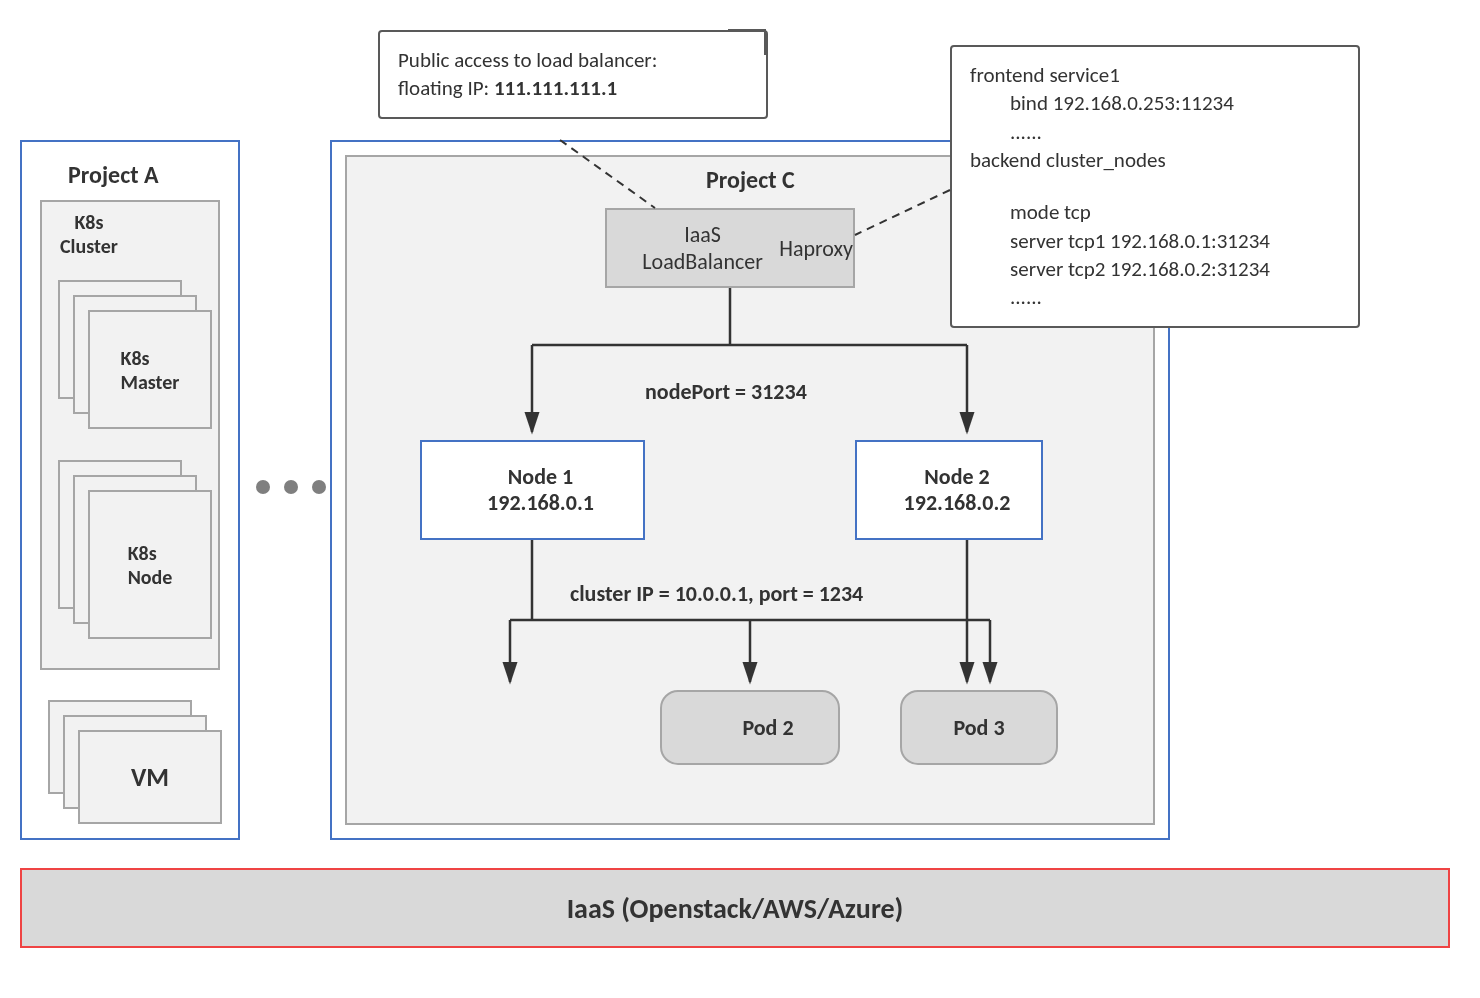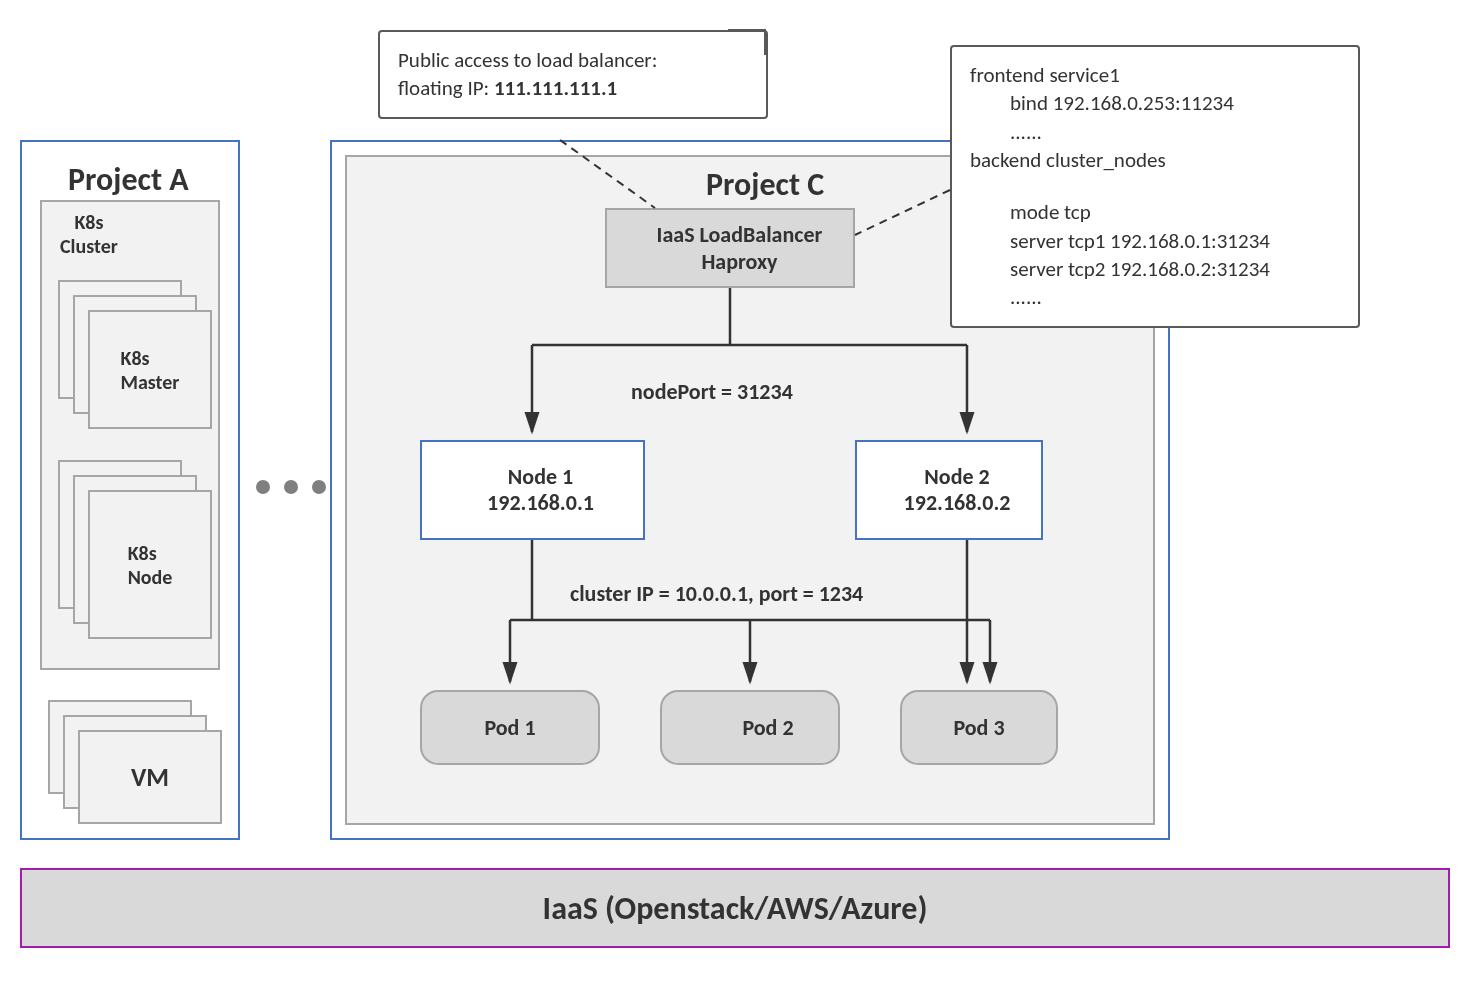--- a/index.html
+++ b/index.html
@@ -1,31 +1,31 @@
 <!DOCTYPE html>
 <html><head>
 <meta charset="utf-8">
 <style>
   html,body{margin:0;padding:0;background:#fff;font-family:Calibri,Arial,sans-serif;color:#333;}
   .canvas{position:relative;width:1480px;height:998px;}
   .box{position:absolute;box-sizing:border-box;}
   .panel{background:#f2f2f2;border:2px solid #a6a6a6;}
   .bluebox{background:#fff;border:2px solid #4472c4;}
-  .lb{background:#d9d9d9;border:2px solid #a6a6a6;text-align:center;font-weight:bold;font-size:22px;display:flex;flex-direction:column;justify-content:center;align-items:center;padding-left:19px;}
+  .lb{background:#d9d9d9;border:2px solid #a6a6a6;text-align:center;font-weight:normal;font-size:22px;display:flex;justify-content:center;align-items:center;padding-left:19px;}
   .pod{background:#d9d9d9;border:2px solid #a6a6a6;border-radius:18px;display:flex;justify-content:center;align-items:center;font-weight:bold;font-size:22px;}
   .node{display:flex;flex-direction:column;justify-content:center;align-items:center;font-weight:bold;font-size:22px;line-height:1.2;padding-left:16px;}
-  .title{font-weight:bold;font-size:32px;}
+  .title{font-weight:bold;font-size:24px;}
   .smalltitle{font-weight:bold;font-size:20px;text-align:center;}
   .stack{position:absolute;}
   .stack .card{position:absolute;background:#f2f2f2;border:2px solid #a6a6a6;}
   .label{position:absolute;font-weight:bold;font-size:22px;}
   .dots{position:absolute;display:flex;gap:14px;}
   .dot{width:14px;height:14px;border-radius:50%;background:#7f7f7f;}
   .callout{position:absolute;background:#fff;border:2px solid #595959;border-radius:4px;padding:14px 18px;font-size:21px;line-height:1.35;}
-  .iaas{background:#d9d9d9;border:2px solid #a21caf;display:flex;justify-content:center;align-items:center;font-weight:bold;font-size:32px;}
+  .iaas{background:#d9d9d9;border:2px solid #ef4444;display:flex;justify-content:center;align-items:center;font-weight:bold;font-size:28px;}
   svg.overlay{position:absolute;left:0;top:0;width:1480px;height:998px;pointer-events:none;}
 </style>
 </head>
 <body>
 
 <div class="canvas">
 
   <div class="box bluebox" style="left:20px;top:140px;width:220px;height:700px;"></div>
   <div class="title" style="position:absolute;left:68px;top:160px;">Project A</div>
 
@@ -70,25 +70,24 @@
 
   <div class="box bluebox node" style="left:420px;top:440px;width:225px;height:100px;">
     <div>Node 1</div>
     <div>192.168.0.1</div>
   </div>
   <div class="box bluebox node" style="left:855px;top:440px;width:188px;height:100px;">
     <div>Node 2</div>
     <div>192.168.0.2</div>
   </div>
 
-  <div class="label" style="left:631px;top:378px;">nodePort = 31234</div>
+  <div class="label" style="left:645px;top:378px;">nodePort = 31234</div>
 
   <div class="label" style="left:570px;top:580px;">cluster IP = 10.0.0.1, port = 1234</div>
 
-  <div class="box pod" style="left:420px;top:690px;width:180px;height:75px;">Pod 1</div>
   <div class="box pod" style="left:660px;top:690px;width:180px;height:75px;padding-left:36px;">Pod 2</div>
   <div class="box pod" style="left:900px;top:690px;width:158px;height:75px;">Pod 3</div>
 
   <div class="box iaas" style="left:20px;top:868px;width:1430px;height:80px;">IaaS (Openstack/AWS/Azure)</div>
 
   <div class="callout" style="left:378px;top:30px;width:350px;">
     <div>Public access to load balancer:</div>
     <div><span>floating IP: </span><b>111.111.111.1</b></div>
   </div>
 

